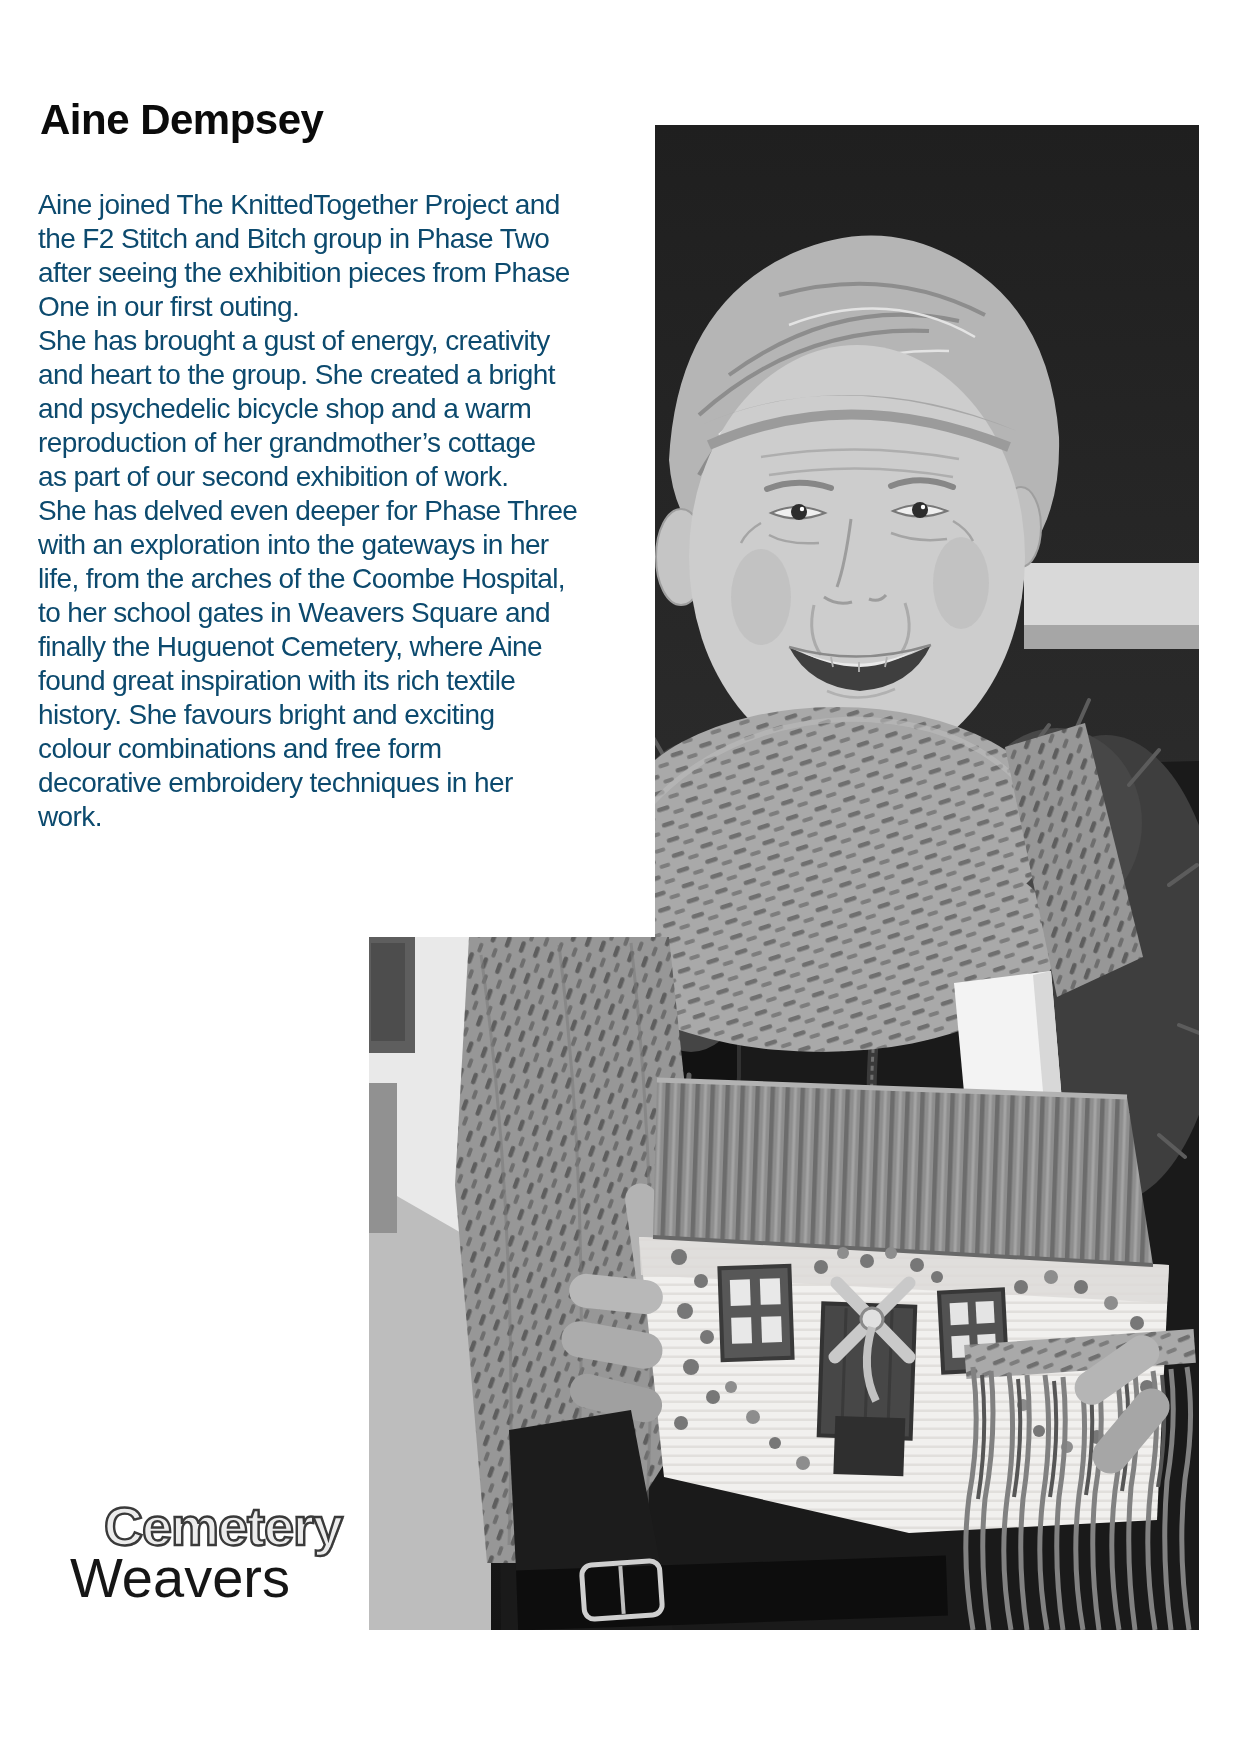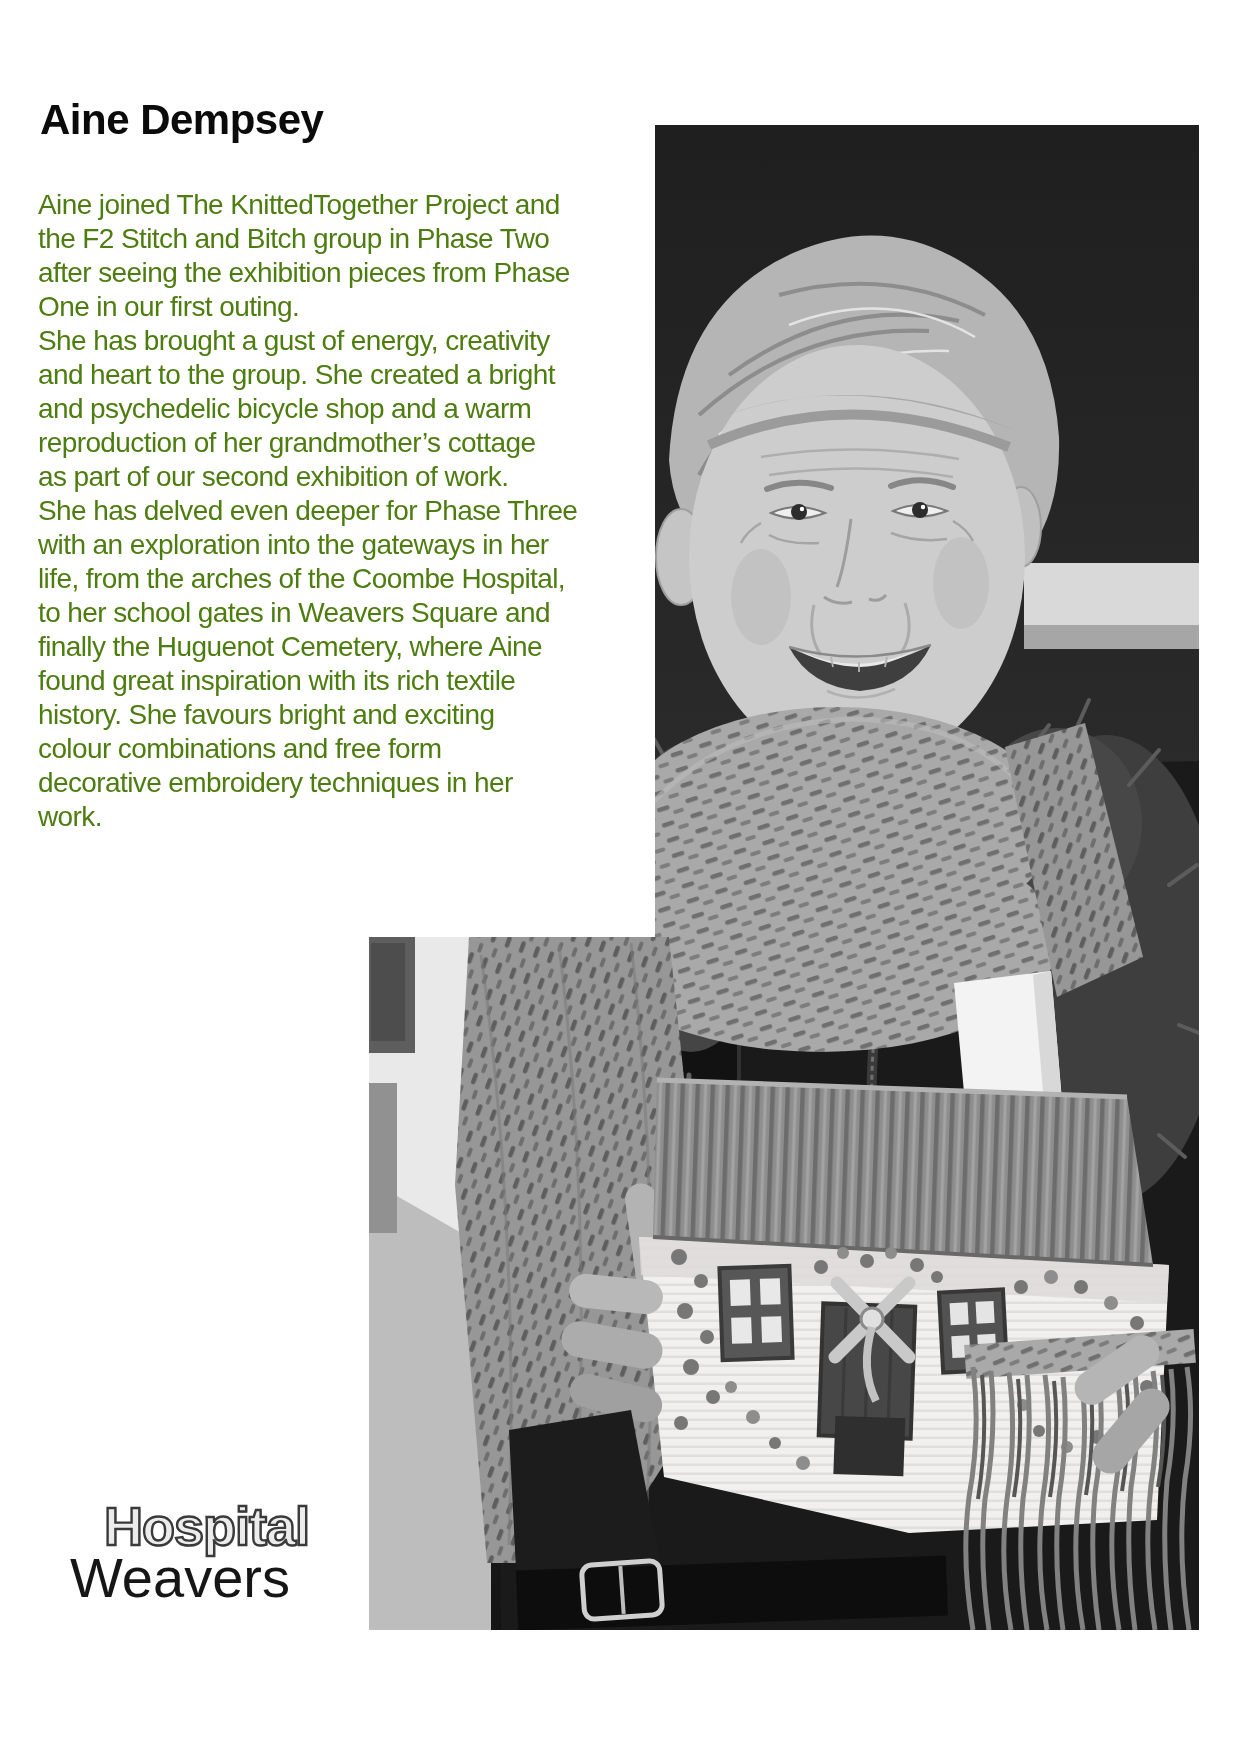--- a/index.html
+++ b/index.html
@@ -5,21 +5,21 @@
   html,body{margin:0;padding:0;background:#ffffff;}
   body{width:1240px;height:1754px;position:relative;font-family:"Liberation Sans",sans-serif;}
   .sheet{position:absolute;inset:0;background:#ffffff;overflow:hidden;}
 
   .page-title{
     position:absolute;left:40px;top:96px;margin:0;
     font-size:42px;font-weight:bold;letter-spacing:-0.5px;color:#0b0b0b;line-height:48px;
   }
   .bio-text{
     position:absolute;left:38px;top:188px;margin:0;width:640px;
-    font-size:28px;line-height:34px;letter-spacing:-0.6px;color:#4d7c0f;
+    font-size:28px;line-height:34px;letter-spacing:-0.6px;color:#0c4a6e;
     white-space:pre-line;
   }
 
   .photo-wrap{
     position:absolute;left:369px;top:125px;width:830px;height:1505px;
     clip-path:polygon(34.46% 0%,100% 0%,100% 100%,0% 100%,0% 53.95%,34.46% 53.95%);
   }
   .photo-wrap svg{display:block;width:830px;height:1505px;}
 
   .logo{position:absolute;left:70px;top:1498px;width:300px;}
@@ -240,17 +240,17 @@
 
       <g>
         <rect x="148" y="1438" width="430" height="60" fill="#0d0d0d" transform="rotate(-2 363 1468)"></rect>
         <rect x="214" y="1438" width="78" height="54" rx="10" fill="none" stroke="#cfcfcf" stroke-width="5" transform="rotate(-4 253 1465)"></rect>
         <path d="M 253 1441 L 253 1489" stroke="#bdbdbd" stroke-width="4" transform="rotate(-4 253 1465)"></path>
       </g>
     </svg>
   </div>
 
   <div class="logo">
-    <div class="logo-knitted">Hospital</div>
+    <div class="logo-knitted">Cemetery</div>
     <div class="logo-together">Weavers</div>
   </div>
 
 </div>
 
 </body></html>

